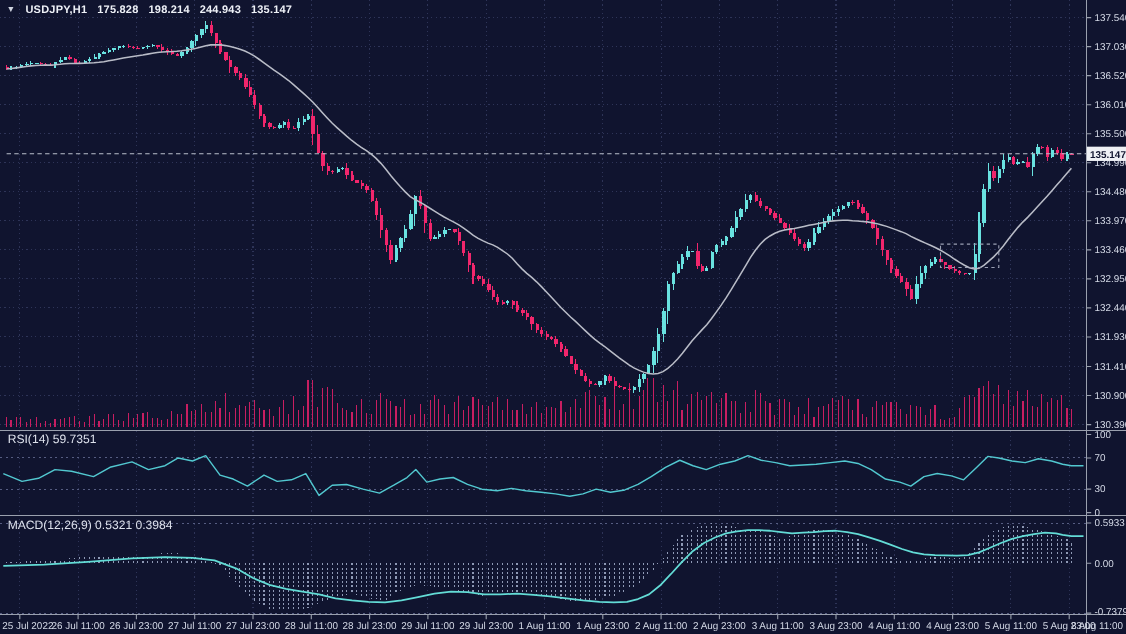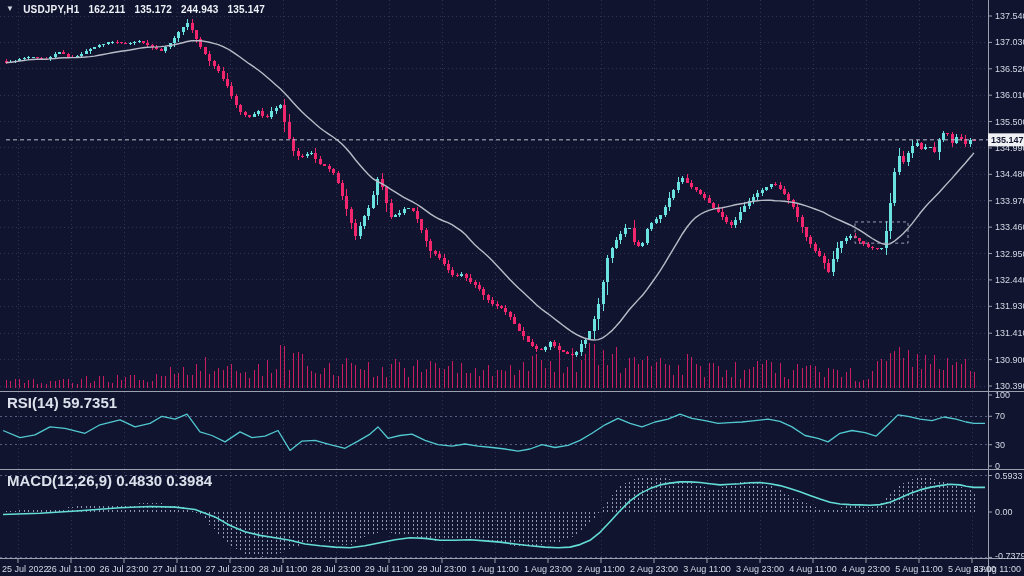--- a/index.html
+++ b/index.html
@@ -2,38 +2,38 @@
 <html><head>
 <meta charset="utf-8">
 <style>
   html,body{margin:0;padding:0;background:#10142f;}
   #stage{position:relative;width:1024px;height:576px;background:#10142f;overflow:hidden;
          font-family:"Liberation Sans",sans-serif;}
   svg{position:absolute;left:0;top:0;}
   .ohlc-title{position:absolute;left:6px;top:4px;font-size:10px;font-weight:700;color:#eef1f7;
               letter-spacing:.2px;display:flex;gap:9px;z-index:5;}
   .ohlc-title .arr{font-size:8px;color:#cfd4e0;cursor:pointer;}
-  .ind-label{position:absolute;left:7px;font-size:15px;color:#dde1ec;z-index:5;font-weight:bold;}
+  .ind-label{position:absolute;left:7px;font-size:11px;color:#dde1ec;z-index:5;}
   #rsi-label{top:394px;}
   #macd-label{top:472px;}
 </style>
 </head>
 <body>
 
 <div id="stage">
   <div class="ohlc-title">
     <span class="arr">▼</span>
     <span>USDJPY,H1</span>
-    <span>162.211</span>
-    <span>135.172</span>
+    <span>175.828</span>
+    <span>198.214</span>
     <span>244.943</span>
     <span>135.147</span>
   </div>
   <div class="ind-label" id="rsi-label">RSI(14) 59.7351</div>
-  <div class="ind-label" id="macd-label">MACD(12,26,9) 0.4830 0.3984</div>
+  <div class="ind-label" id="macd-label">MACD(12,26,9) 0.5321 0.3984</div>
   <svg id="chart" width="1024" height="576">
       <g shape-rendering="crispEdges">
         <line x1="18" y1="0" x2="18" y2="558" stroke="#2e3458" stroke-width="1" stroke-dasharray="1,3"></line>
         <line x1="71" y1="0" x2="71" y2="558" stroke="#2e3458" stroke-width="1" stroke-dasharray="1,3"></line>
         <line x1="124" y1="0" x2="124" y2="558" stroke="#2e3458" stroke-width="1" stroke-dasharray="1,3"></line>
         <line x1="177" y1="0" x2="177" y2="558" stroke="#2e3458" stroke-width="1" stroke-dasharray="1,3"></line>
         <line x1="230" y1="0" x2="230" y2="558" stroke="#2e3458" stroke-width="1" stroke-dasharray="1,3"></line>
         <line x1="283" y1="0" x2="283" y2="558" stroke="#2e3458" stroke-width="1" stroke-dasharray="1,3"></line>
         <line x1="336" y1="0" x2="336" y2="558" stroke="#2e3458" stroke-width="1" stroke-dasharray="1,3"></line>
         <line x1="389" y1="0" x2="389" y2="558" stroke="#2e3458" stroke-width="1" stroke-dasharray="1,3"></line>

